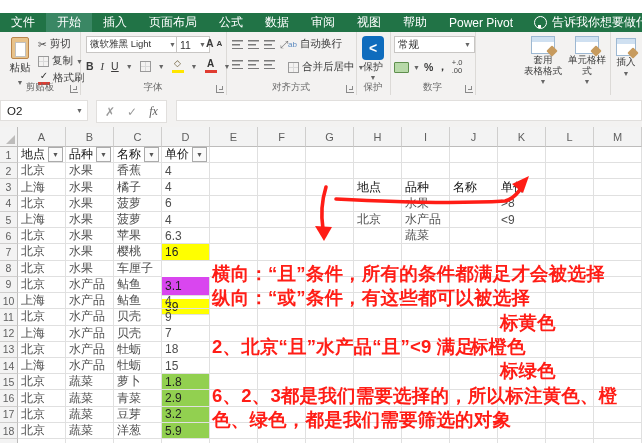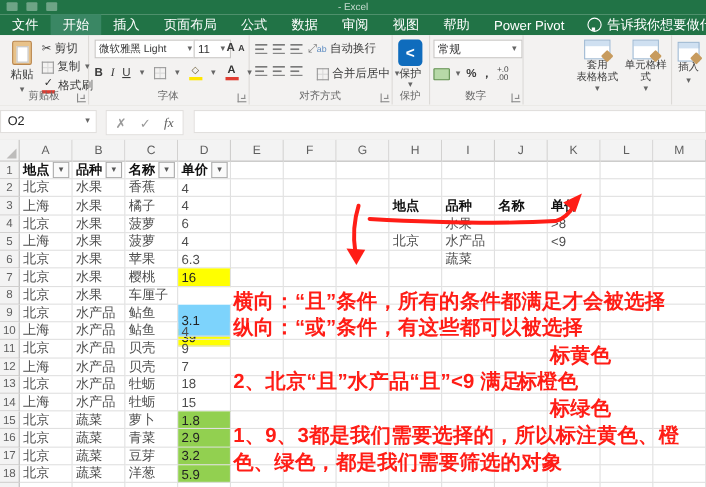--- a/index.html
+++ b/index.html
@@ -64,42 +64,34 @@
   .fx{font-family:"Liberation Serif","DejaVu Serif",serif;font-style:italic;color:#5f5f5f;}
   .finput{position:absolute;left:176px;top:4px;right:0;height:21px;background:#fff;border:1px solid #e1dfdd;font-size:11px;color:#222;padding:2px 4px;box-sizing:border-box;}
   
   .gridwrap{position:absolute;left:0;top:127px;width:642px;height:316px;background:#fff;overflow:hidden;}
   .hcell,.rnum,.cell{position:absolute;box-sizing:border-box;display:flex;align-items:center;font-size:11px;}
   .hcell{background:#f3f3f3;border-right:1px solid #cfcecd;border-bottom:1px solid #bdbcbb;color:#5f5f5f;justify-content:center;}
   .corner{background:#f3f3f3;border-right:1px solid #bdbcbb;border-bottom:1px solid #bdbcbb;}
   .corner:after{content:"";position:absolute;right:2px;bottom:2px;border-left:9px solid transparent;border-bottom:9px solid #bdbcbb;}
   .rnum{background:#f3f3f3;border-right:1px solid #bdbcbb;border-bottom:1px solid #cfcecd;color:#5f5f5f;justify-content:center;font-size:10.5px;}
   .cell{border-right:1px solid #e0e0e0;border-bottom:1px solid #e0e0e0;color:#4d4d4d;font-size:12px;padding:0 2px 0 3px;white-space:nowrap;overflow:hidden;}
-  .cell.hdr{font-weight:bold;color:#111;}
+  .cell.hdr{font-weight:normal;color:#111;}
   .filterbtn{margin-left:auto;width:13px;height:13px;border:1px solid #ababab;background:#fafafa;color:#555;
      font-size:7px;display:flex;align-items:center;justify-content:center;flex:0 0 13px;}
   
   .annos{position:absolute;left:0;top:0;width:642px;height:443px;pointer-events:none;}
   .aline{position:absolute;left:212px;font-weight:bold;font-size:18.5px;white-space:nowrap;letter-spacing:.2px;}
   .atag{position:absolute;font-weight:bold;font-size:18.5px;white-space:nowrap;}
   .arrowsvg{position:absolute;left:0;top:0;pointer-events:none;}
 </style>
 </head>
 <body>
 
 <div class="screen">
 
-  <div class="titlebar">
-    <div class="qat">
-        <span></span>
-        <span></span>
-        <span></span>
-      </div>
-    <div class="ttl"> - Excel</div>
-  </div>
 
   <div class="tabbar" id="tabbar">
       <div class="tab">文件</div>
       <div class="tab sel">开始</div>
       <div class="tab">插入</div>
       <div class="tab">页面布局</div>
       <div class="tab">公式</div>
       <div class="tab">数据</div>
       <div class="tab">审阅</div>
       <div class="tab">视图</div>
@@ -387,21 +379,21 @@
       <div class="cell" style="left: 354px; top: 133.61px; width: 48px; height: 16.23px;"></div>
       <div class="cell" style="left: 402px; top: 133.61px; width: 48px; height: 16.23px;"></div>
       <div class="cell" style="left: 450px; top: 133.61px; width: 48px; height: 16.23px;"></div>
       <div class="cell" style="left: 498px; top: 133.61px; width: 48px; height: 16.23px;"></div>
       <div class="cell" style="left: 546px; top: 133.61px; width: 48px; height: 16.23px;"></div>
       <div class="cell" style="left: 594px; top: 133.61px; width: 48px; height: 16.23px;"></div>
       <div class="rnum" style="left: 0px; top: 149.84px; width: 18px; height: 16.23px;">9</div>
       <div class="cell" style="left: 18px; top: 149.84px; width: 48px; height: 16.23px;">北京</div>
       <div class="cell" style="left: 66px; top: 149.84px; width: 48px; height: 16.23px;">水产品</div>
       <div class="cell" style="left: 114px; top: 149.84px; width: 48px; height: 16.23px;">鲇鱼</div>
-      <div class="cell" style="left: 162px; top: 149.84px; width: 48px; height: 29px; background: #7dd3fc; color: rgb(34, 34, 34);">3.1</div>
+      <div class="cell" style="left: 162px; top: 149.84px; width: 48px; height: 19px; background: #d946ef; color: rgb(34, 34, 34);">3.1</div>
       <div class="cell" style="left: 210px; top: 149.84px; width: 48px; height: 16.23px;"></div>
       <div class="cell" style="left: 258px; top: 149.84px; width: 48px; height: 16.23px;"></div>
       <div class="cell" style="left: 306px; top: 149.84px; width: 48px; height: 16.23px;"></div>
       <div class="cell" style="left: 354px; top: 149.84px; width: 48px; height: 16.23px;"></div>
       <div class="cell" style="left: 402px; top: 149.84px; width: 48px; height: 16.23px;"></div>
       <div class="cell" style="left: 450px; top: 149.84px; width: 48px; height: 16.23px;"></div>
       <div class="cell" style="left: 498px; top: 149.84px; width: 48px; height: 16.23px;"></div>
       <div class="cell" style="left: 546px; top: 149.84px; width: 48px; height: 16.23px;"></div>
       <div class="cell" style="left: 594px; top: 149.84px; width: 48px; height: 16.23px;"></div>
       <div class="rnum" style="left: 0px; top: 166.07px; width: 18px; height: 16.23px;">10</div>
@@ -553,17 +545,17 @@
     <polygon points="324,241 315,226 332,227" fill="#FF1D16"></polygon>
   </svg>
 
   <div class="annos" id="annos">
       <div class="aline" style="top: 285.3px; color: rgb(255, 29, 22);">纵向：“或”条件，有这些都可以被选择</div>
       <div class="aline" style="top: 261px; color: rgb(255, 29, 22);">横向：“且”条件，所有的条件都满足才会被选择</div>
       <div class="atag" style="top: 309.6px; left: 500px; color: rgb(255, 29, 22);">标黄色</div>
       <div class="aline" style="top: 333.9px; color: rgb(255, 29, 22);">2、北京“且”水产品“且”&lt;9 满足</div>
       <div class="atag" style="top: 333.9px; left: 470px; color: rgb(255, 29, 22);">标橙色</div>
       <div class="atag" style="top: 358.2px; left: 500px; color: rgb(255, 29, 22);">标绿色</div>
-      <div class="aline" style="top: 382.5px; color: rgb(255, 29, 22);">1、9、3都是我们需要选择的，所以标注黄色、橙</div>
+      <div class="aline" style="top: 382.5px; color: rgb(255, 29, 22);">6、2、3都是我们需要选择的，所以标注黄色、橙</div>
       <div class="aline" style="top: 406.8px; color: rgb(255, 29, 22);">色、绿色，都是我们需要筛选的对象</div>
     </div>
 
 </div>
 
 </body></html>

